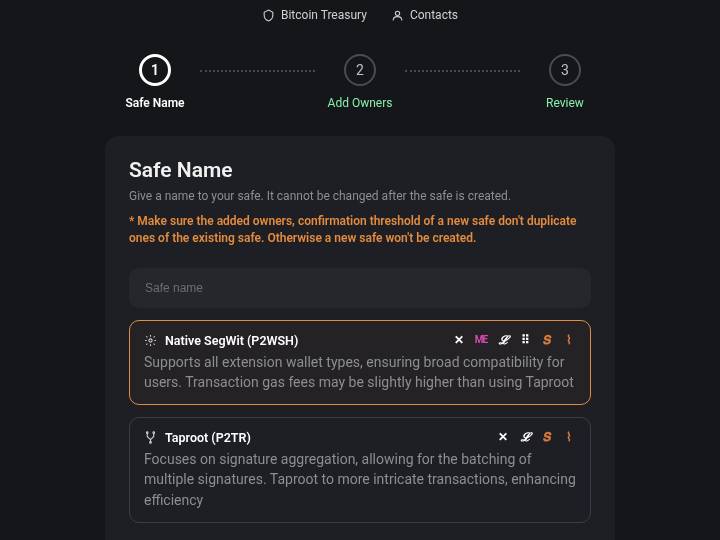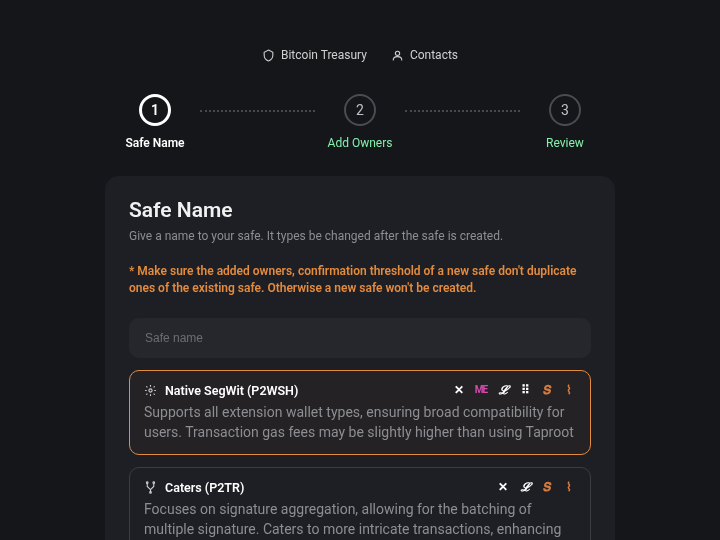--- a/index.html
+++ b/index.html
@@ -14,21 +14,20 @@
   body { display: flex; flex-direction: column; align-items: center; }
 
   .top-nav {
     width: 655px;
     display: flex;
     justify-content: center;
     gap: 24px;
     padding: 8px 0 4px;
     color: #d0d0d0;
     font-size: 12px;
-    margin-top: 40px;
   }
   .nav-item { display: inline-flex; align-items: center; gap: 6px; cursor: pointer; }
   .nav-item svg { width: 13px; height: 13px; stroke: #d0d0d0; }
 
   .stepper {
     width: 500px;
     margin-top: 28px;
     display: flex;
     align-items: flex-start;
     justify-content: center;
@@ -58,21 +57,21 @@
 
   .card {
     width: 510px;
     background: #1e1f24;
     border-radius: 14px;
     margin-top: 26px;
     padding: 22px 24px 40px;
   }
   .card h1 { font-size: 21px; font-weight: 600; color: #f1f1f1; }
   .subtext { margin-top: 6px; font-size: 12px; color: #8c8e94; line-height: 1.4; }
-  .warn-text { margin-top: 18px; font-size: 12px; color: #e38b3e; font-weight: 600; line-height: 1.45; }
+  .warn-text { margin-top: 8px; font-size: 12px; color: #e38b3e; font-weight: 600; line-height: 1.45; }
 
   .name-input {
     width: 100%;
     background: #26272c;
     border: none;
     border-radius: 10px;
     padding: 13px 16px;
     margin-top: 20px;
     color: #e6e6e6;
     font-size: 12px;
@@ -150,21 +149,21 @@
   <div class="step">
     <div class="step-circle">
         <span>3</span>
       </div>
     <div class="step-label">Review</div>
   </div>
 </div>
 
 <div class="card">
   <h1>Safe Name</h1>
-  <div class="subtext">Give a name to your safe. It types be changed after the safe is created.</div>
+  <div class="subtext">Give a name to your safe. It cannot be changed after the safe is created.</div>
   <div class="warn-text">* Make sure the added owners, confirmation threshold of a new safe don't duplicate ones of the existing safe. Otherwise a new safe won't be created.</div>
 
   <input class="name-input" type="text" placeholder="Safe name" style="">
 
 
   
   <div class="type-card selected">
     <div class="type-header">
       <div class="type-title-wrap">
         <svg viewBox="0 0 24 24" fill="none" stroke="#cfd1d6" stroke-width="2">
@@ -188,30 +187,30 @@
   
   <div class="type-card unselected">
     <div class="type-header">
       <div class="type-title-wrap">
         <svg viewBox="0 0 24 24" fill="none" stroke="#cfd1d6" stroke-width="2">
             <path d="M6 3v7l6 6v5M18 3v7l-6 6"></path>
             <circle cx="6" cy="3" r="1.5"></circle>
             <circle cx="18" cy="3" r="1.5"></circle>
             <circle cx="12" cy="21" r="1.5"></circle>
           </svg>
-        <span class="type-title">Caters (P2TR)</span>
+        <span class="type-title">Taproot (P2TR)</span>
       </div>
       <div class="wallet-icons">
         <span class="wic x">✕</span>
         <span class="wic l">𝓛</span>
         <span class="wic s">𝑺</span>
         <span class="wic hook">⌇</span>
       </div>
     </div>
-    <div class="type-desc">Focuses on signature aggregation, allowing for the batching of multiple signature. Caters to more intricate transactions, enhancing efficiency</div>
+    <div class="type-desc">Focuses on signature aggregation, allowing for the batching of multiple signatures. Taproot to more intricate transactions, enhancing efficiency</div>
   </div>
 
   
   
 
   
   
 </div>
 
 </body></html>

